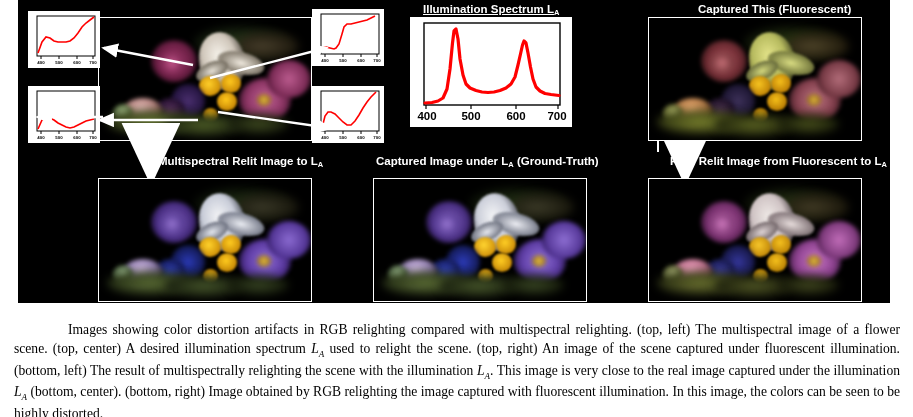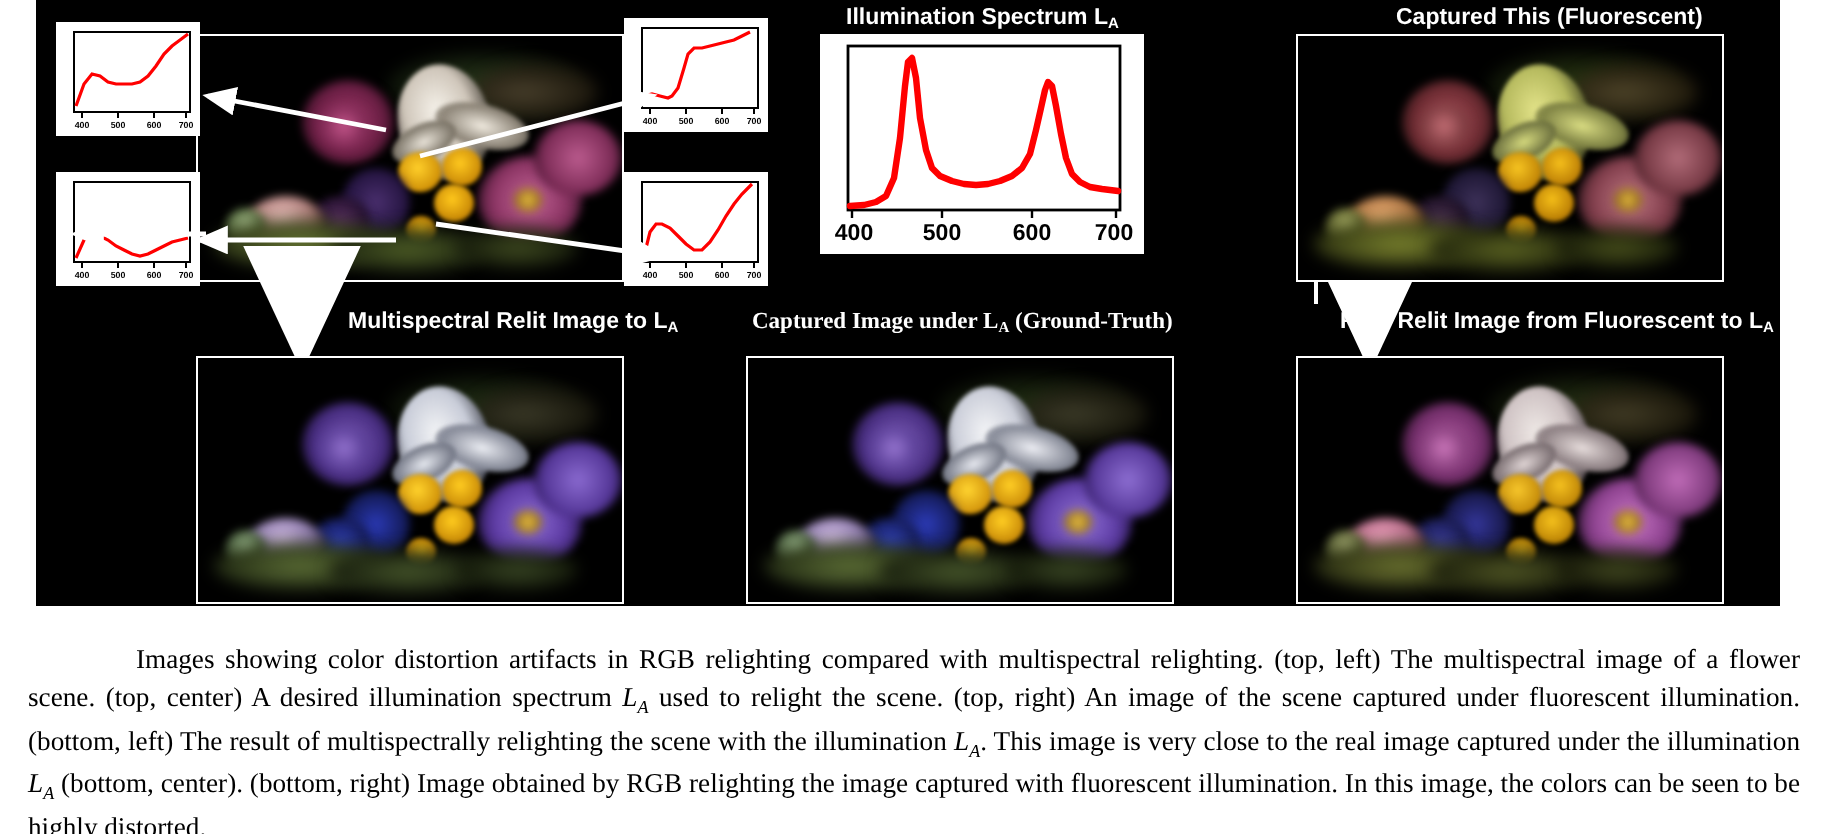--- a/index.html
+++ b/index.html
@@ -43,33 +43,33 @@
   .caption .var sub{font-size:9px;font-style:italic;}
 </style>
 </head>
 <body>
 
 <div id="root">
 
   <div class="panel">
 
 
-    <div class="fig-title" style="left:405px;top:3px;">
+    <div class="fig-title" style="left:405px;top:3px;text-decoration:underline;">
       <span>Illumination Spectrum L</span><sub>A</sub>
     </div>
 
     <div class="fig-title" style="left:680px;top:3px;">
       <span>Captured This (Fluorescent)</span>
     </div>
 
-    <div class="fig-title" style="left:156px;top:155px;">
+    <div class="fig-title" style="left:140px;top:155px;">
       <span>Multispectral Relit Image to L</span><sub>A</sub>
     </div>
 
-    <div class="fig-title" style="left:358px;top:155px;font-family:Liberation Serif, serif;">
+    <div class="fig-title" style="left:358px;top:155px;">
       <span>Captured Image under L</span><sub>A</sub><span> (Ground-Truth)</span>
     </div>
 
     <div class="fig-title" style="left:652px;top:155px;">
       <span>RGB Relit Image from Fluorescent to L</span><sub>A</sub>
     </div>
 
     <div class="photo" style="left:80px;top:17px;width:212px;height:122px;">
       <div class="scene">
 

